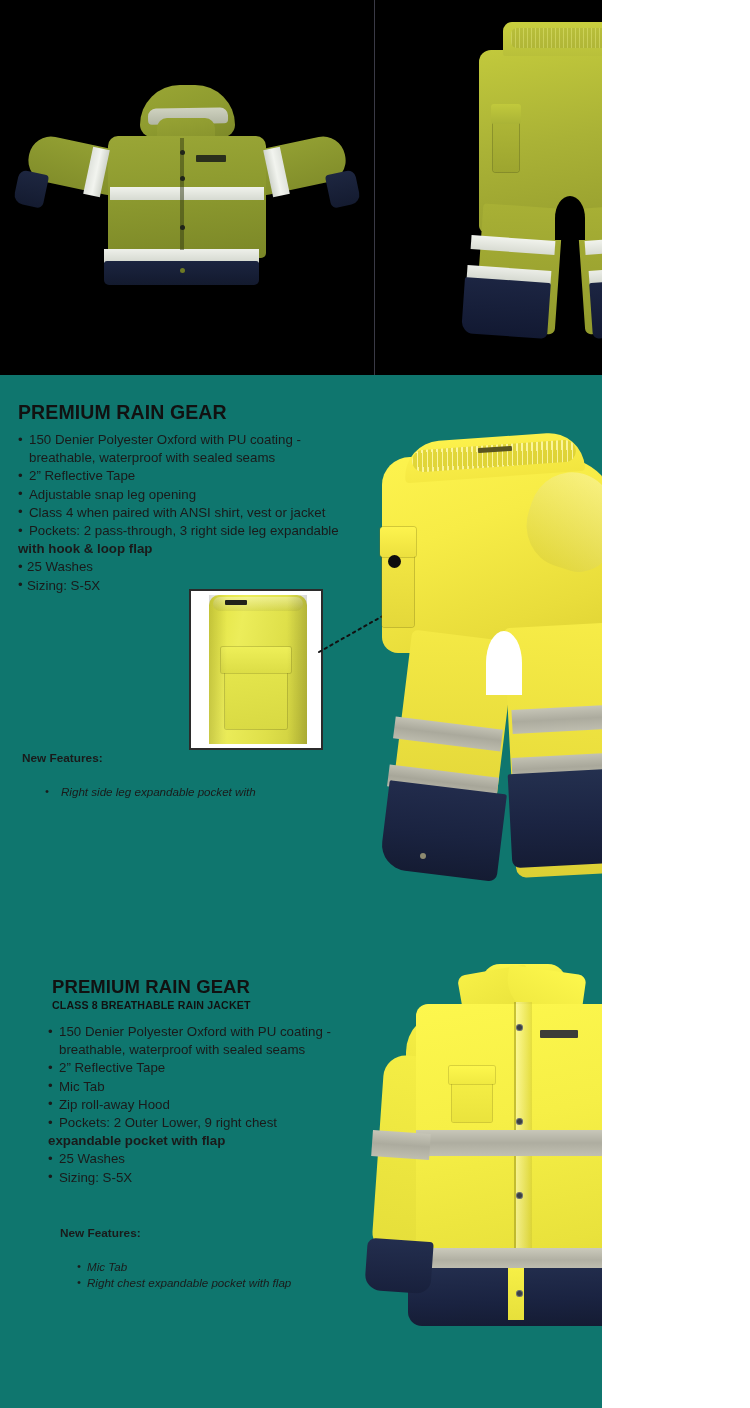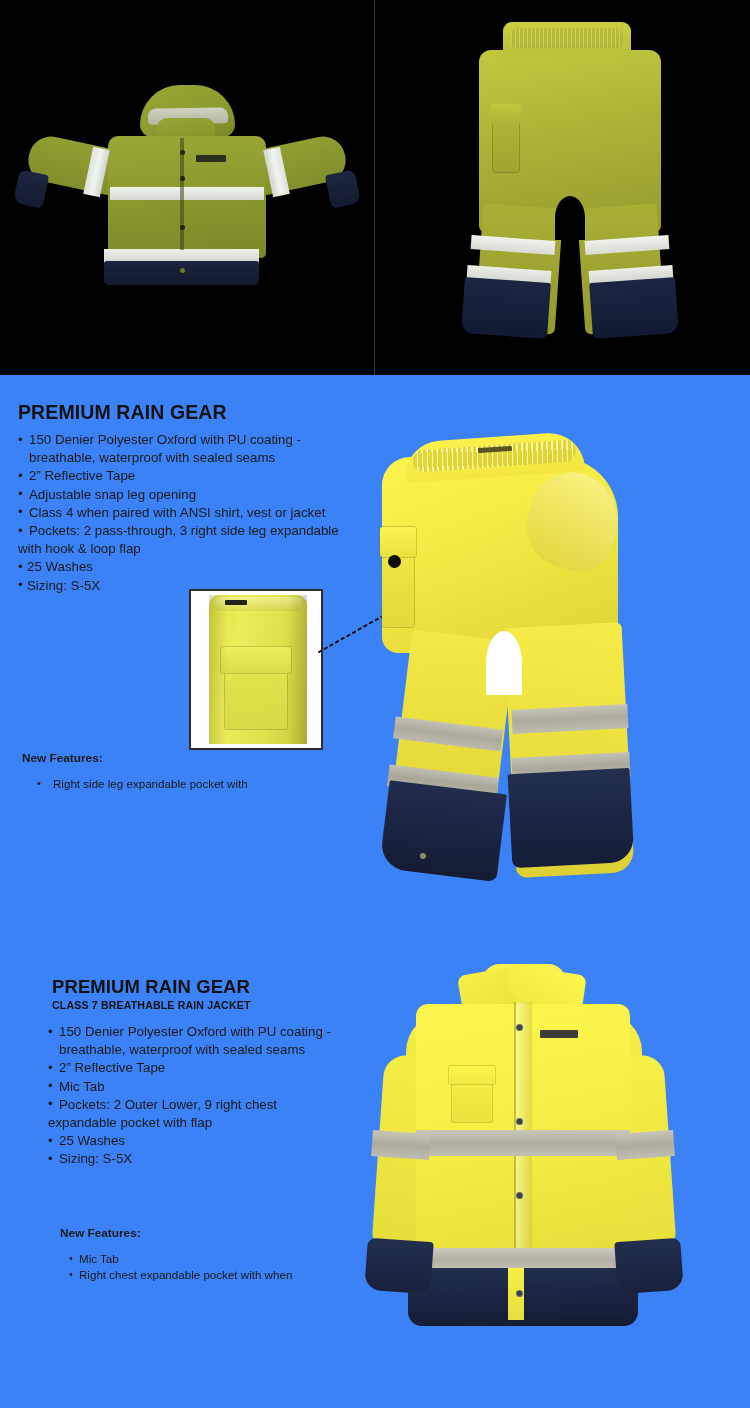--- a/index.html
+++ b/index.html
@@ -8,24 +8,24 @@
     padding: 0;
     background: #ffffff;
   }
   body {
     font-family: "Liberation Sans", sans-serif;
     color: #151515;
     -webkit-font-smoothing: antialiased;
   }
   .page {
     position: relative;
-    width: 750px;
+    width: 602px;
     height: 1408px;
     overflow: hidden;
-    background: #3b82f6;
+    background: #0f766e;
   }
 
   
   .photo-strip {
     position: absolute;
     left: 0;
     top: 0;
     width: 750px;
     height: 375px;
     background: #000000;
@@ -248,41 +248,43 @@
   ul.speclist li::before {
     content: "\2022";
     position: absolute;
     left: 0;
     top: -0.5px;
   }
   ul.speclist li.tight { padding-left: 9px; }
   ul.speclist li span.cont {
     display: block;
     margin-left: -11px;
+    font-weight: bold;
   }
   ul.speclist li span.indent {
     display: block;
     margin-left: 0px;
   }
 
   .newfeat {
     position: absolute;
     font-size: 11.6px;
     line-height: 16.5px;
     color: #1a1a1a;
   }
   .newfeat .nf-head {
     font-weight: bold;
     font-size: 11.8px;
     margin-bottom: 2px;
   }
   .newfeat ul {
     list-style: none;
-    margin: 9px;
+    margin: 17px;
     padding: 0;
+    font-style: italic;
   }
   .newfeat ul li {
     position: relative;
     padding-left: 22px;
   }
   .newfeat ul li::before {
     content: "\2022";
     position: absolute;
     left: 6px;
     top: -1px;
@@ -747,32 +749,35 @@
       <div class="pp pp-cuff-l"></div>
       <div class="pp pp-cuff-r"></div>
       <div class="pp pp-grommet"></div>
     </div>
   </div>
 
   <div class="sec-jacket">
 
     <div class="jacket-copy">
       <h2 class="title2">PREMIUM RAIN GEAR</h2>
-      <div class="subtitle">CLASS 7 BREATHABLE RAIN JACKET</div>
+      <div class="subtitle">CLASS 8 BREATHABLE RAIN JACKET</div>
 
       <ul class="speclist">
         <li>
           <span>150 Denier Polyester Oxford with PU coating -</span>
           <span class="indent">breathable, waterproof with sealed seams</span>
         </li>
         <li>
           <span>2” Reflective Tape</span>
         </li>
         <li>
           <span>Mic Tab</span>
+        </li>
+        <li>
+          <span>Zip roll-away Hood</span>
         </li>
         <li>
           <span>Pockets: 2 Outer Lower, 9 right chest</span>
           <span class="cont">expandable pocket with flap</span>
         </li>
         <li>
           <span>25 Washes</span>
         </li>
         <li>
           <span>Sizing: S-5X</span>
@@ -780,21 +785,21 @@
       </ul>
     </div>
 
     <div class="newfeat dot-small" style="left:60px; top:265px; width:300px;">
       <div class="nf-head">New Features:</div>
       <ul>
         <li>
           <span>Mic Tab</span>
         </li>
         <li>
-          <span>Right chest expandable pocket with when</span>
+          <span>Right chest expandable pocket with flap</span>
         </li>
       </ul>
     </div>
 
     <div class="jacket-photo" role="img" aria-label="hi-vis yellow rain jacket with reflective bands, mic tab and navy hem">
       <div class="jp jp-collar-stand"></div>
       <div class="jp jp-collar-l"></div>
       <div class="jp jp-collar-r"></div>
       <div class="jp jp-shoulder-l"></div>
       <div class="jp jp-shoulder-r"></div>

